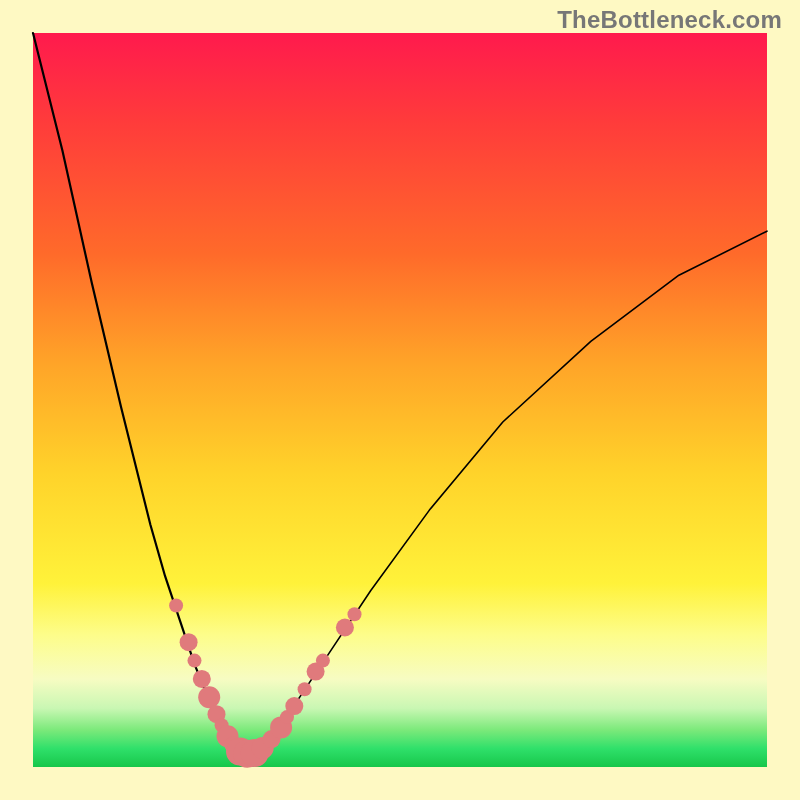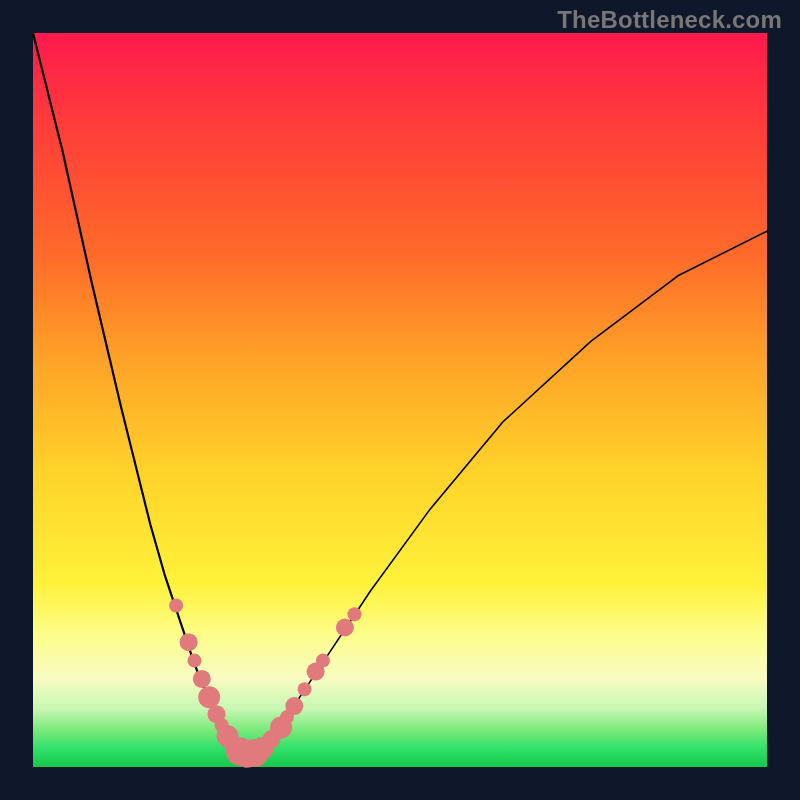--- a/index.html
+++ b/index.html
@@ -10,21 +10,21 @@
     overflow: hidden;
     background: #000;
     font-family: Arial, Helvetica, sans-serif;
   }
   .frame {
     position: absolute;
     top: 0;
     left: 0;
     width: 800px;
     height: 800px;
-    background: #0f172a;
+    background: #fef9c3;
   }
   .plot {
     position: absolute;
     top: 33px;
     left: 33px;
     width: 734px;
     height: 734px;
     
     background: linear-gradient(to bottom,
       #ff1a4d 0%,

